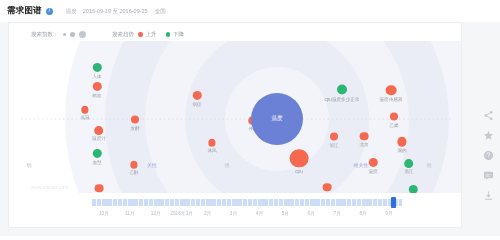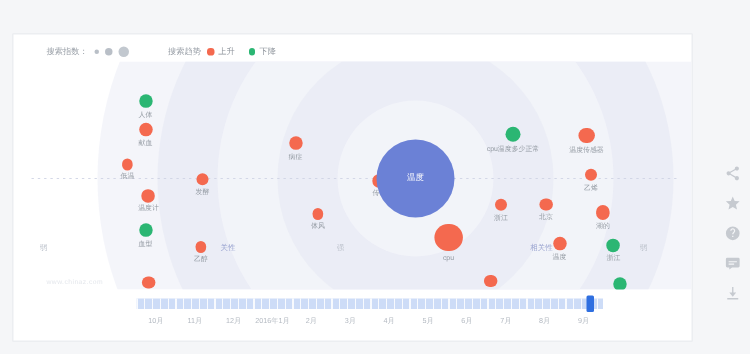--- a/index.html
+++ b/index.html
@@ -109,20 +109,27 @@
     display:flex;flex-direction:column;align-items:center;gap:9px;
   }
   .rail-ic{width:11px;height:11px;color:#c6cad0;}
   .rail-ic svg{display:block;width:11px;height:11px;fill:#c6cad0;}
 </style>
 </head>
 <body>
 
 <div class="app">
 
+  <div class="header">
+    <span class="h-title">需求图谱</span>
+    <span class="h-info"></span>
+    <span class="h-meta">温度</span>
+    <span class="h-dates">2016-09-19 至 2016-09-25</span>
+    <span class="h-region">全国</span>
+  </div>
 
   <div class="card">
 
     <div class="legend">
       <span class="lg-label">搜索指数：</span>
       <span class="lg-dots">
         <span class="lg-dot d1"></span>
         <span class="lg-dot d2"></span>
         <span class="lg-dot d3"></span>
       </span>

